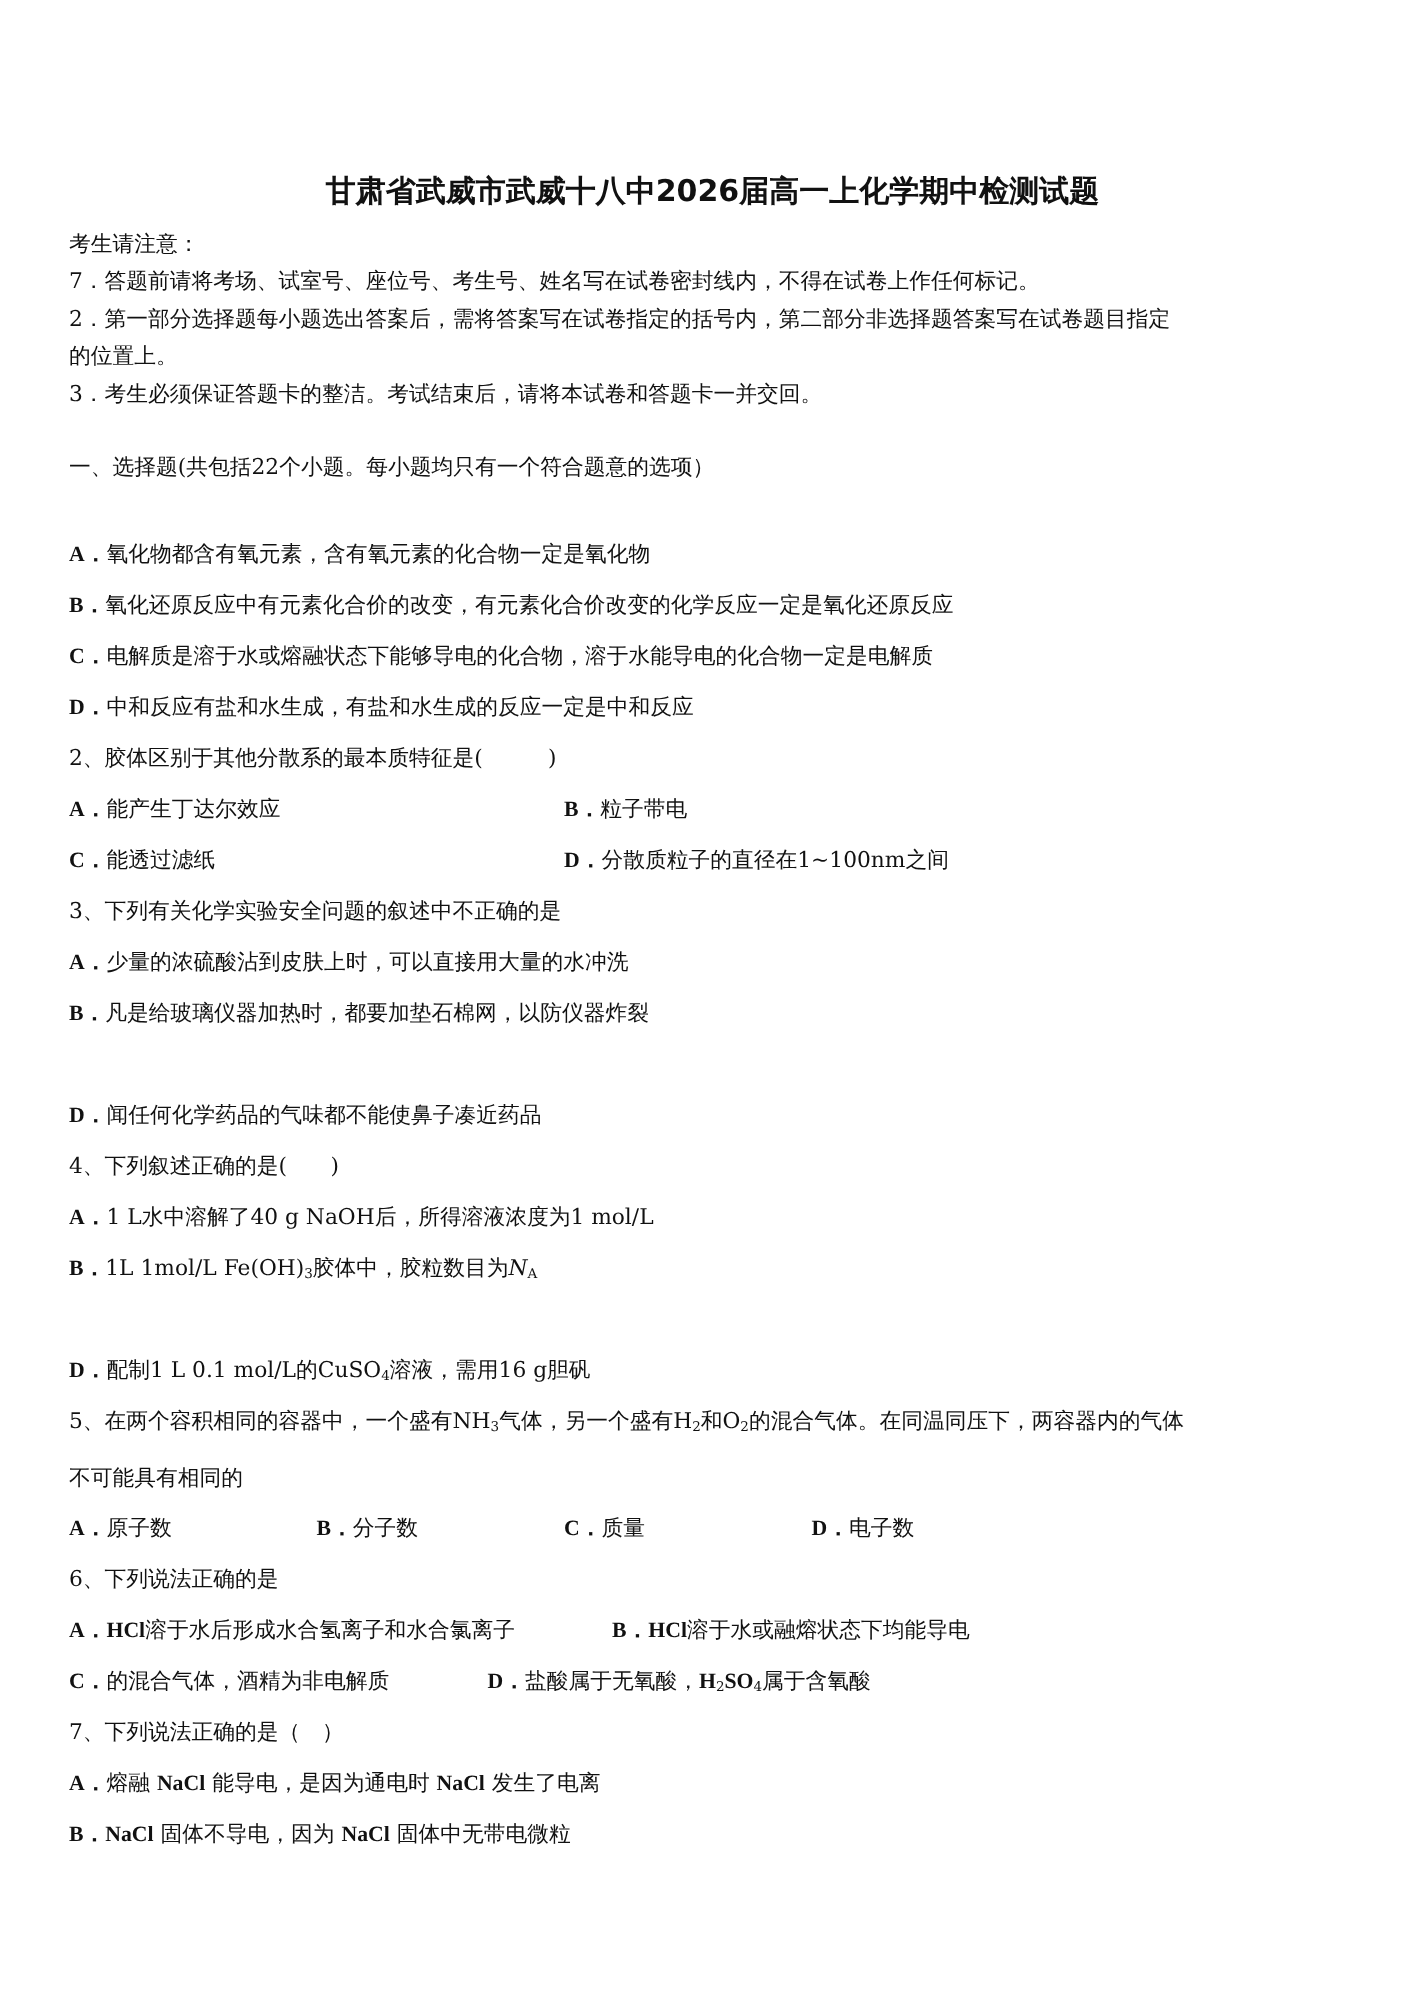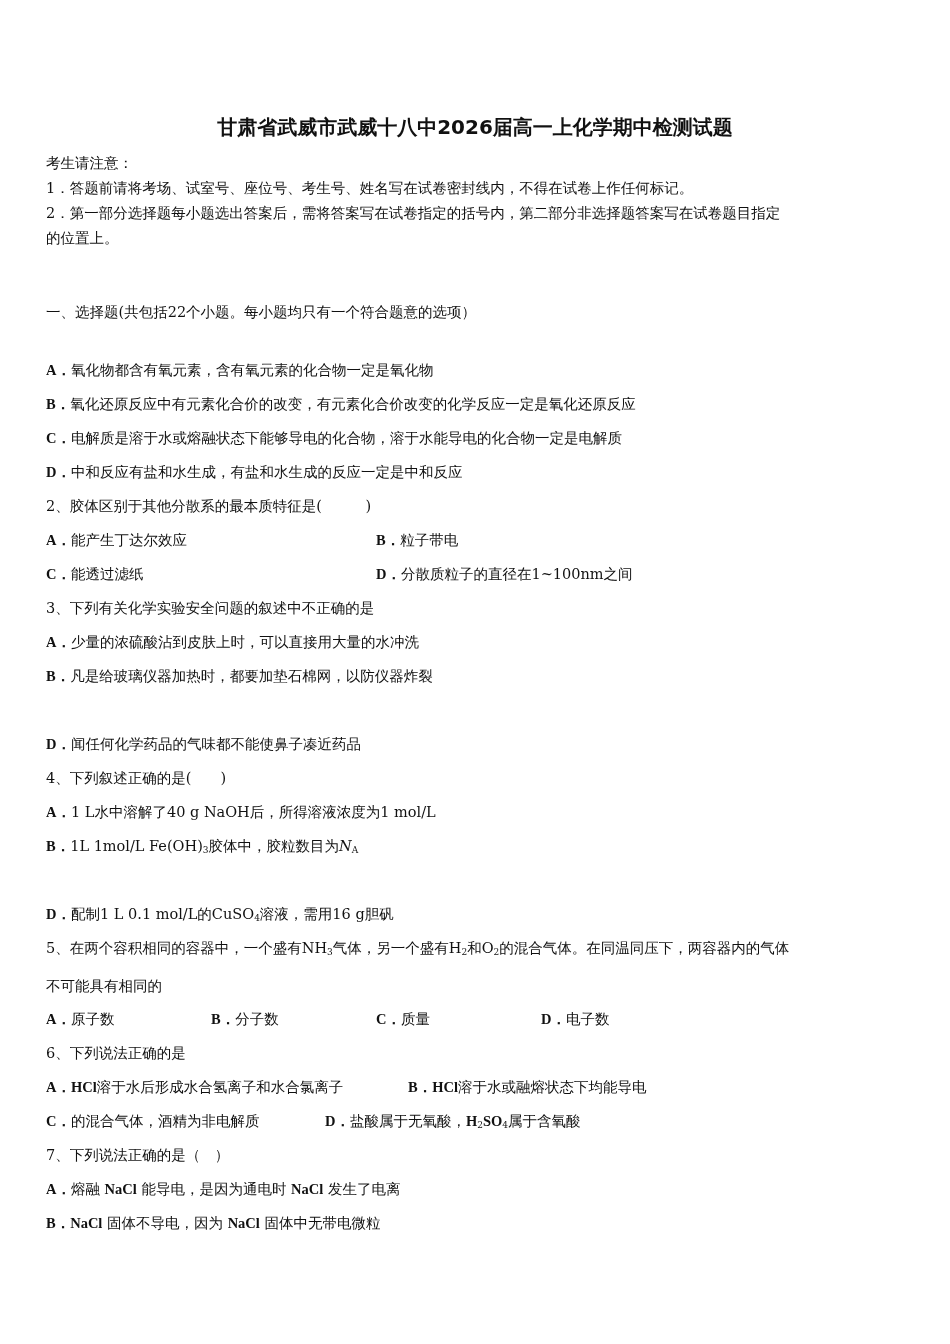--- a/index.html
+++ b/index.html
@@ -17,23 +17,24 @@
   .i { font-style: italic; }
 </style>
 </head>
 <body>
 
 <div class="page">
 
   <div class="title">甘肃省武威市武威十八中2026届高一上化学期中检测试题</div>
 
   <div class="line" style="top:151px">考生请注意：</div>
-  <div class="line" style="top:176px">1．答题前请将考场、试室号、座位号、考生号、姓名写在试卷密封线内，不得在试卷上作任何标记。</div>
+  <div class="line" style="top:176px">7．答题前请将考场、试室号、座位号、考生号、姓名写在试卷密封线内，不得在试卷上作任何标记。</div>
   <div class="line" style="top:201px">2．第一部分选择题每小题选出答案后，需将答案写在试卷指定的括号内，第二部分非选择题答案写在试卷题目指定</div>
   <div class="line" style="top:226px">的位置上。</div>
+  <div class="line" style="top:251px">3．考生必须保证答题卡的整洁。考试结束后，请将本试卷和答题卡一并交回。</div>
 
   <div class="line" style="top:300px">一、选择题(共包括22个小题。每小题均只有一个符合题意的选项）</div>
 
   <div class="line" style="top:358px"><span class="lbl">A．</span><span>氧化物都含有氧元素，含有氧元素的化合物一定是氧化物</span></div>
   <div class="line" style="top:392px"><span class="lbl">B．</span><span>氧化还原反应中有元素化合价的改变，有元素化合价改变的化学反应一定是氧化还原反应</span></div>
   <div class="line" style="top:426px"><span class="lbl">C．</span><span>电解质是溶于水或熔融状态下能够导电的化合物，溶于水能导电的化合物一定是电解质</span></div>
   <div class="line" style="top:460px"><span class="lbl">D．</span><span>中和反应有盐和水生成，有盐和水生成的反应一定是中和反应</span></div>
 
   <div class="line" style="top:494px">2、胶体区别于其他分散系的最本质特征是(　　　)</div>
   <div class="line" style="top:528px"><span class="lbl">A．</span><span>能产生丁达尔效应</span></div>

